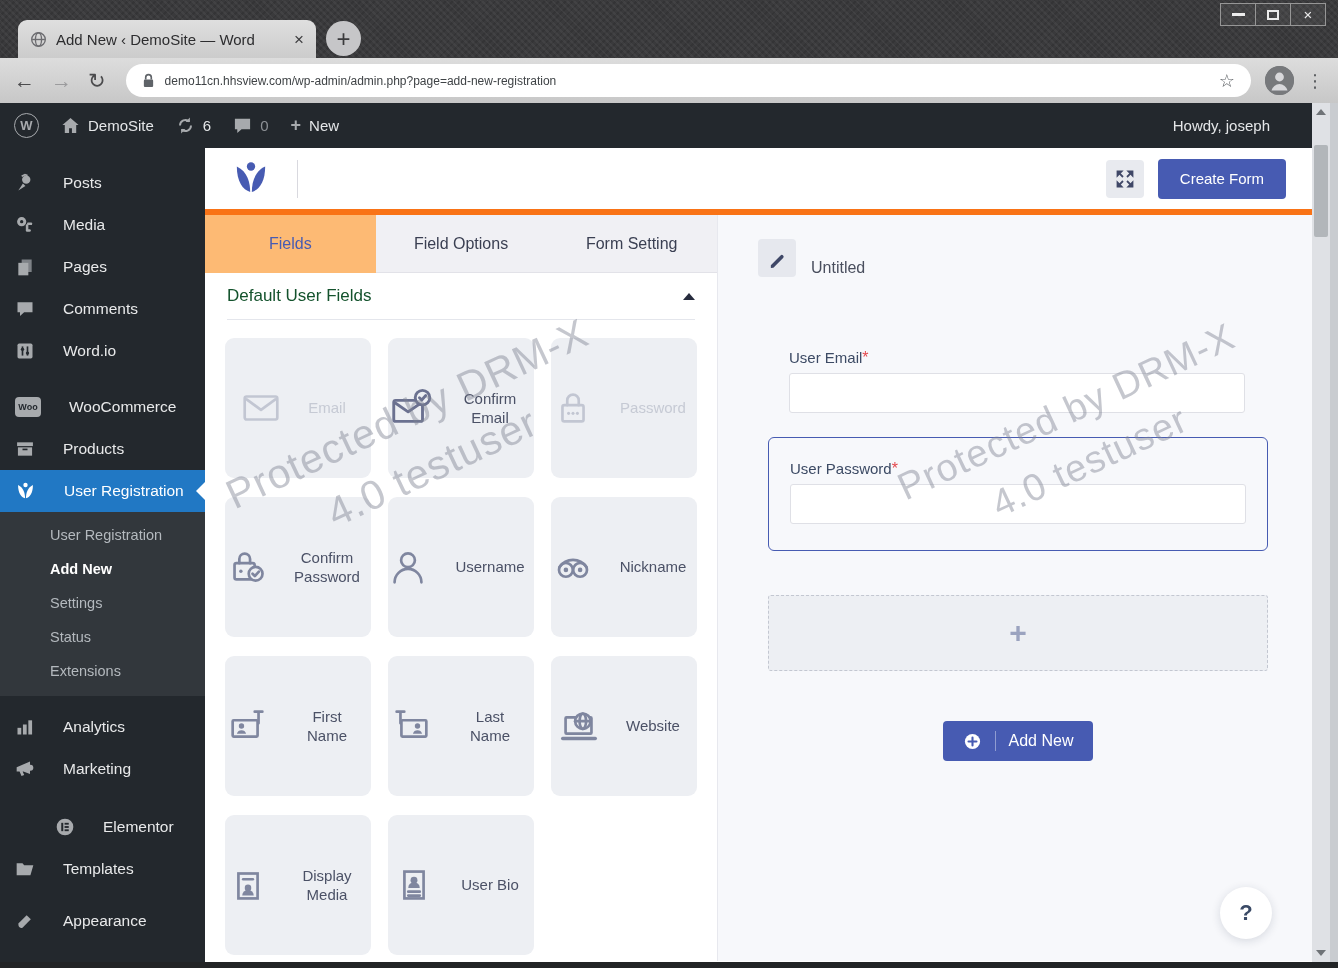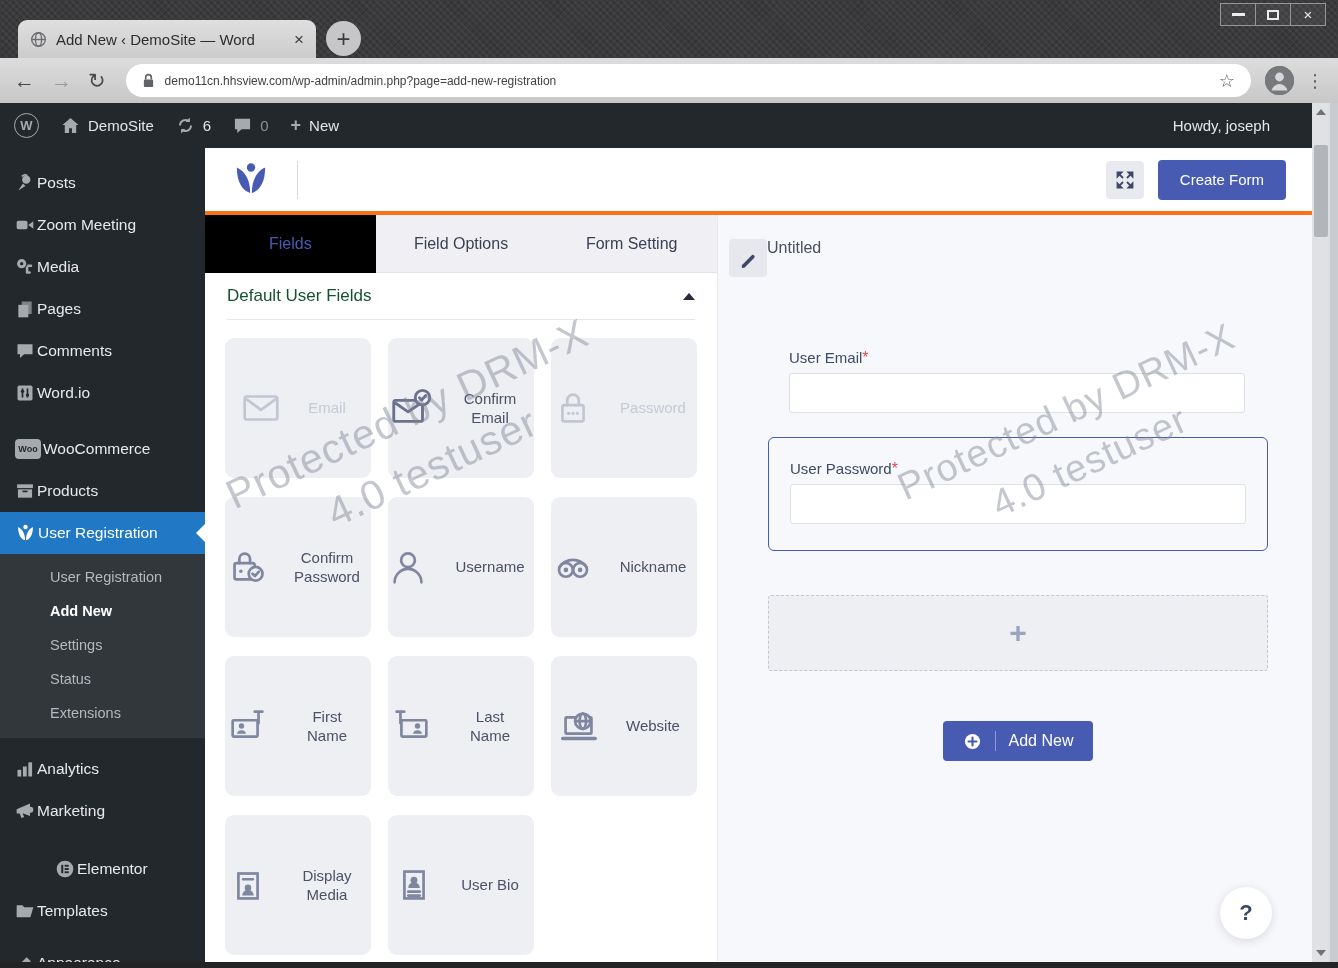--- a/index.html
+++ b/index.html
@@ -39,62 +39,62 @@
   padding:0 14px; color:#e4e6e8; font-size:15px; }
 .ab-item { display:flex; align-items:center; gap:8px; margin-right:22px; }
 .wp-circle { width:25px; height:25px; border:1.6px solid #a7aaad; border-radius:50%; display:flex; align-items:center; justify-content:center;
   color:#a7aaad; font-size:13px; font-weight:bold; }
 .ab-count-muted { color:#8d9196; }
 .ab-plus { color:#a7aaad; font-size:18px; font-weight:bold; }
 .ab-right { margin-left:auto; margin-right:28px; font-size:15px; color:#e4e6e8; }
 
 
 .sidebar { position:absolute; left:0; top:148px; width:205px; height:814px; background:#23282d; padding-top:14px; }
-.sb-item { height:42px; display:flex; align-items:center; gap:2px; padding-left:15px; color:#e8e9ea; font-size:15.5px; cursor:default; }
+.sb-item { height:42px; display:flex; align-items:center; gap:28px; padding-left:15px; color:#e8e9ea; font-size:15.5px; cursor:default; }
 .sb-item svg { flex:0 0 auto; }
 .sb-gap { margin-top:14px; }
 .sb-gap-sm { margin-top:10px; }
 .sb-gap-md { margin-top:16px;margin-left:40px; }
 .sb-item.active { background:#2178c4; color:#fff; position:relative; }
 .sb-item.active::after { content:''; position:absolute; right:0; top:50%; transform:translateY(-50%);
   border:9px solid transparent; border-right-color:#ffffff; border-left-width:0; }
 .submenu { background:#32373c; padding:6px 0 8px; }
 .sm-item { height:34px; display:flex; align-items:center; padding-left:50px; color:#b4b9be; font-size:14.5px; cursor:default; }
 .sm-item.active { color:#fff; font-weight:bold; }
 
 
 .content { position:absolute; left:205px; top:148px; width:1107px; height:814px; background:#fff; }
-.plugin-header { height:67px; background:#fff; border-bottom:4px solid #f97316; display:flex; align-items:center; padding:0 26px; }
+.plugin-header { height:67px; background:#fff; border-bottom:6px solid #f97316; display:flex; align-items:center; padding:0 26px; }
 .ph-divider { width:1px; height:38px; background:#d9d9df; margin-left:26px; }
 .ph-spacer { flex:1; }
 .expand-btn { width:38px; height:38px; background:#e8eaef; border-radius:4px; display:flex; align-items:center; justify-content:center; margin-right:14px; }
 .create-form-btn { height:40px; background:#475bb2; color:#fff; border:none; border-radius:4px; font-size:15px; padding:0 22px;
   font-family:"Liberation Sans",sans-serif; }
 
 .builder { display:flex; height:746px; }
 
 
 .left-panel { width:515px; background:#fff; }
 .tabs-row { height:58px; display:flex; }
 .tab-btn { flex:1; display:flex; align-items:center; justify-content:center; font-size:16px; color:#3a3f52;
   background:#f0f0f4; border-bottom:1px solid #e2e2e8; cursor:default; }
-.tab-btn.active { background:#000000; color:#475bb2; border-bottom:none; }
+.tab-btn.active { background:#fdba74; color:#475bb2; border-bottom:none; }
 .accordion-row { height:46px; display:flex; align-items:center; justify-content:space-between; padding:0 22px; font-size:17px; color:#14532d; }
 .caret-up { width:0; height:0; border-left:6px solid transparent; border-right:6px solid transparent; border-bottom:7px solid #262b3d; }
 .panel-divider { margin:0 22px; border-bottom:1px solid #e4e6ec; }
 .tile-grid { padding:18px 20px; display:grid; grid-template-columns:repeat(3,146px); gap:19px 17px; }
 .tile { height:140px; background:#edeff3; border-radius:9px; display:flex; flex-direction:row; align-items:center; justify-content:center;
   gap:12px; cursor:grab; }
 .tile-label { font-size:15px; color:#4b5166; text-align:center; line-height:1.3; padding:0 12px; }
 .tile.disabled .tile-label { color:#c6cad4; }
 .tile.disabled svg { opacity:.38; }
 
 
 .right-panel { flex:1; background:#f7f8fb; border-left:1px solid #e7e8ee; position:relative; padding-top:24px; }
-.title-row { margin-left:11px; display:flex; align-items:flex-start; }
+.title-row { margin-left:40px; display:flex; align-items:flex-end; gap:15px; }
 .pencil-btn { width:38px; height:38px; background:#e6e8ee; border-radius:4px; display:flex; align-items:center; justify-content:center; }
 .form-title { font-size:16px; color:#4a4f5e; }
 .preview { margin:52px 50px 0; }
 .field-row { padding:20px 21px 0; }
 .field-row.selected { border:1px solid #475bb2; border-radius:6px; padding:22px 21px 26px; margin-top:24px; background:transparent; }
 .f-label { font-size:15px; color:#3c4a64; }
 .f-req { color:#e5484d; }
 .f-input { display:block; width:456px; height:40px; margin-top:6px; background:#fff; border:1px solid #dfe0e6; border-radius:3px;
   padding:0 10px; font-size:14px; color:#333; font-family:"Liberation Sans",sans-serif; }
 .drop-zone { margin-top:44px; height:76px; background:#edeff3; border:1px dashed #c3c7d1; border-radius:3px;
@@ -224,29 +224,20 @@
           <circle cx="13.5" cy="8" r="5" fill="#a7aaad"></circle>
           <path d="M9.5 12.5 L4 21 l8.5 -5.5 Z" fill="#a7aaad"></path>
           <path d="M8 4 l4 -2 3 1" fill="none" stroke="#a7aaad" stroke-width="2"></path>
         </svg>
       </span>
     <span>Posts</span>
   </div>
   <div class="sb-item">
     <span>
         <svg width="20" height="20" viewBox="0 0 24 24">
-          <rect x="2" y="7" width="13" height="10" rx="2" fill="#a7aaad"></rect>
-          <path d="M22 7.5 L16 12 l6 4.5 Z" fill="#a7aaad"></path>
-        </svg>
-      </span>
-    <span>Zoom Meeting</span>
-  </div>
-  <div class="sb-item">
-    <span>
-        <svg width="20" height="20" viewBox="0 0 24 24">
           <circle cx="8" cy="8" r="5.5" fill="#a7aaad"></circle>
           <circle cx="8" cy="8" r="2" fill="#23282d"></circle>
           <rect x="13" y="11" width="3" height="8" rx="1" fill="#a7aaad"></rect>
           <rect x="13" y="17" width="6" height="3" rx="1.5" fill="#a7aaad"></rect>
           <rect x="14.5" y="9" width="6" height="3" rx="1" fill="#a7aaad"></rect>
         </svg>
       </span>
     <span>Media</span>
   </div>
   <div class="sb-item">

